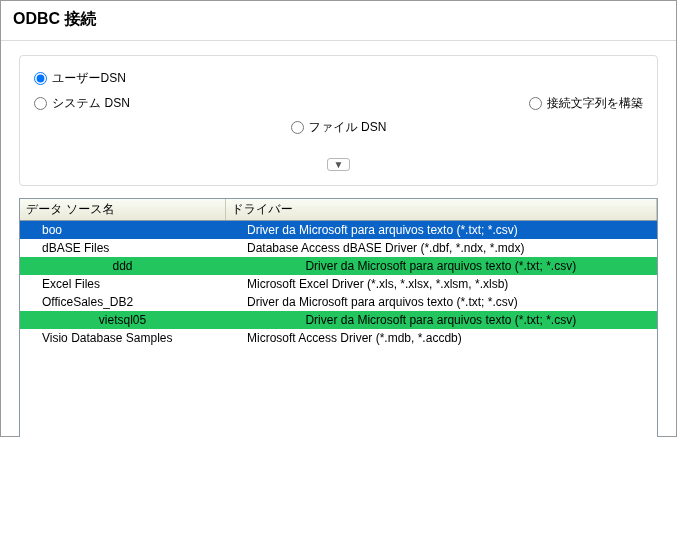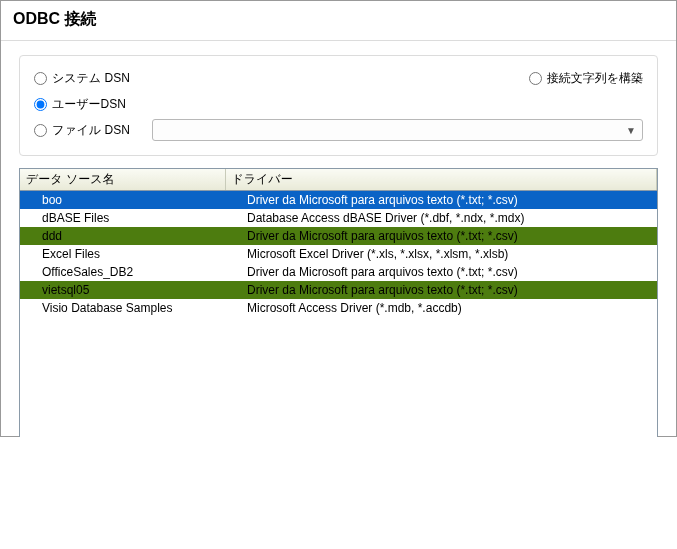--- a/index.html
+++ b/index.html
@@ -5,64 +5,64 @@
 * { box-sizing: border-box; margin: 0; padding: 0; }
 body { font-family: "MS PGothic", "Meiryo", Arial, sans-serif; font-size: 12px; background: #fff; color: #000; }
 .dialog { width: 677px; height: 437px; border: 1px solid #999; background: #fff; display: flex; flex-direction: column; }
 .title-bar { padding: 8px 12px 10px 12px; border-bottom: 1px solid #dcdcdc; font-size: 16px; font-weight: bold; }
 .content { flex: 1; padding: 14px 18px 10px 18px; display: flex; flex-direction: column; }
 .dsn-group { border: 1px solid #dcdcdc; border-radius: 4px; padding: 12px 14px 14px 14px; margin-bottom: 12px; }
 .dsn-row { display: flex; align-items: center; margin-bottom: 5px; height: 20px; }
 .dsn-row.top { justify-content: space-between; margin-bottom: 6px; }
 .radio-wrap { display: flex; align-items: center; gap: 5px; cursor: pointer; }
 .radio-wrap input { margin: 0; }
-.file-row { display: flex; align-items: center; gap: 22px; margin-top: 3px; }
+.file-row { display: flex; align-items: center; gap: 22px; margin-top: 3px; flex-direction: column; }
 .file-select { flex: 1; height: 22px; border: 1px solid #b8b8b8; background: #fdfdfd; border-radius: 3px; position: relative; display: flex; align-items: center; justify-content: flex-end; padding: 0 6px; cursor: pointer; }
 .file-select .caret { font-size: 10px; color: #555; }
 .table-wrap { border: 1px solid #8a9aa8; background: #fff; flex: 1; min-height: 280px; overflow: hidden; display: flex; flex-direction: column; }
 table { width: 100%; border-collapse: collapse; table-layout: fixed; }
 thead th { background: linear-gradient(#fafbf4, #e9ead8); border-right: 1px solid #c8cbb9; border-bottom: 1px solid #8a9aa8; text-align: left; font-weight: normal; padding: 2px 6px; height: 20px; }
 thead th:first-child { width: 205px; }
 tbody td { padding: 1px 22px; height: 18px; border: none; white-space: nowrap; overflow: hidden; text-overflow: clip; }
 tr.selected td { background: #0a63c6; color: #fff; }
-tr.alt td { background: #4d7c0f; }
+tr.alt td { background: #22c55e; text-align: center; }
 .table-fill { flex: 1; background: #fff; }
 .toolbar { display: flex; gap: 10px; padding: 8px 2px 4px 2px; align-items: center; }
 .tool-btn { width: 18px; height: 18px; display: flex; align-items: center; justify-content: center; cursor: pointer; font-weight: bold; font-size: 15px; }
 .tool-add { color: #1a991a; }
 .tool-del { color: #c0392b; }
 .tool-edit { color: #888; }
 .tool-refresh { color: #1a991a; font-size: 16px; }
 .footer { border-top: 1px solid #dcdcdc; padding: 10px 14px 12px 14px; display: flex; justify-content: flex-end; gap: 10px; }
 .btn { min-width: 90px; height: 24px; border: 1px solid #8a8a8a; background: linear-gradient(#fefefe,#e7e7e7); border-radius: 3px; cursor: pointer; font-family: inherit; font-size: 16px; padding: 0 12px; }
 .btn.default { border: 1px solid #4a7dbb; box-shadow: 0 0 0 1px #a9cdf2 inset; }
 </style>
 </head>
 <body>
 
 <div class="dialog">
   <div class="title-bar">ODBC 接続</div>
 
   <div class="content">
 
     <div class="dsn-group">
+      <div class="dsn-row">
+        <label class="radio-wrap">
+          <input type="radio" name="dsn" checked="" style="">
+          <span>ユーザーDSN</span>
+        </label>
+      </div>
       <div class="dsn-row top">
         <label class="radio-wrap">
           <input type="radio" name="dsn" style="">
           <span>システム DSN</span>
         </label>
         <label class="radio-wrap">
           <input type="radio" name="dsn" style="">
           <span>接続文字列を構築</span>
-        </label>
-      </div>
-      <div class="dsn-row">
-        <label class="radio-wrap">
-          <input type="radio" name="dsn" checked="" style="">
-          <span>ユーザーDSN</span>
         </label>
       </div>
       <div class="file-row">
         <label class="radio-wrap">
           <input type="radio" name="dsn" style="">
           <span>ファイル DSN</span>
         </label>
         <div class="file-select">
           <span class="caret">▼</span>
         </div>

